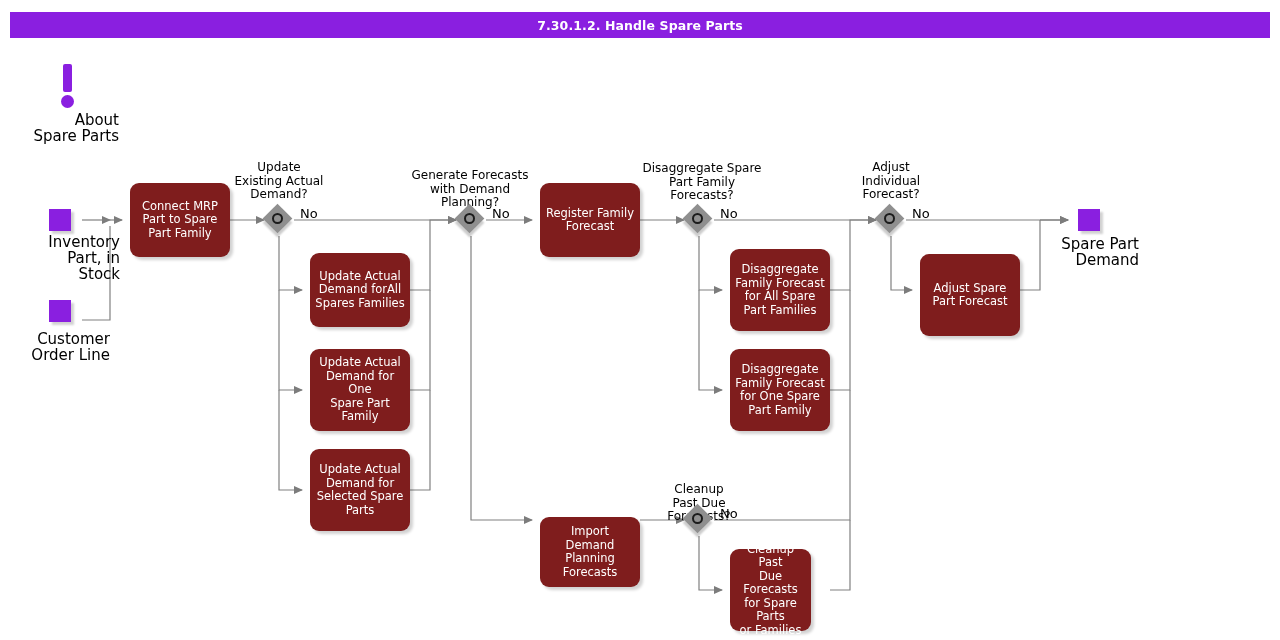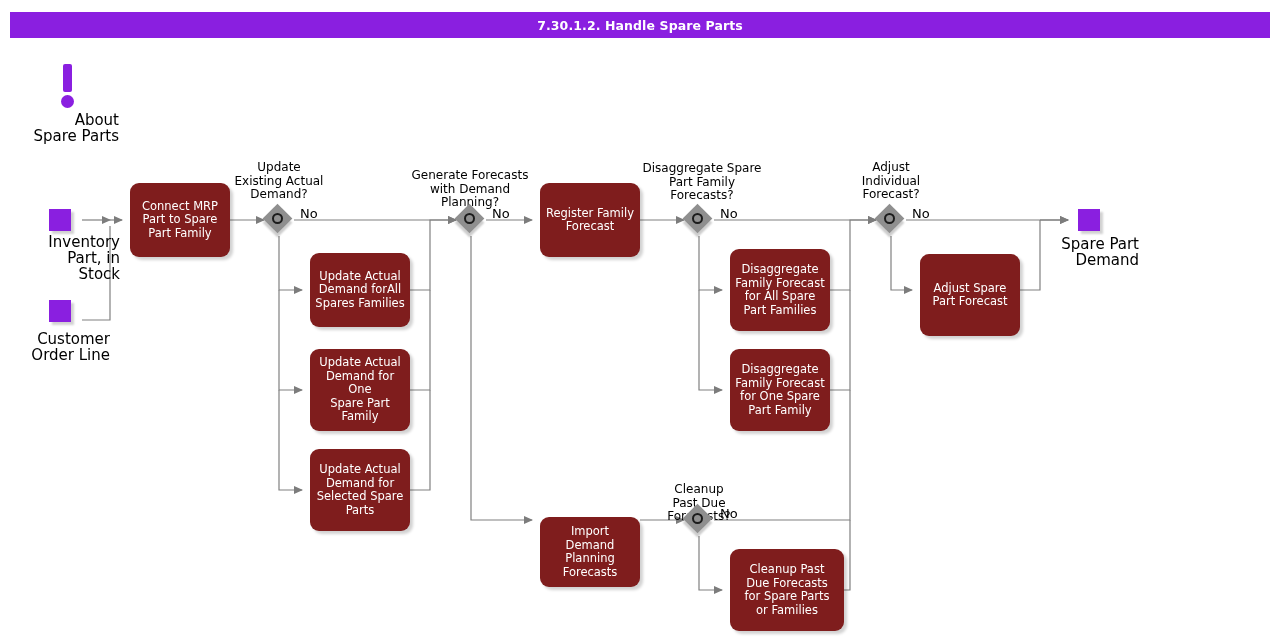--- a/index.html
+++ b/index.html
@@ -243,21 +243,21 @@
 </div>
 
 <div class="activity" style="left:920px; top:254px; width:100px; height:82px;">
   <span>Adjust Spare<br>Part Forecast</span>
 </div>
 
 <div class="activity" style="left:540px; top:485px; width:100px; height:70px;margin-top:32px;">
   <span>Import Demand<br>Planning<br>Forecasts</span>
 </div>
 
-<div class="activity" style="left:730px; top:549px; width:114px; height:82px;">
+<div class="activity" style="left:730px; top:549px; width:81px; height:82px;">
   <span>Cleanup Past<br>Due Forecasts<br>for Spare Parts<br>or Families</span>
 </div>
 
 <div class="dec-label" style="left:219px; top:161px; width:120px;">Update<br>Existing Actual<br>Demand?</div>
 <div class="decision" style="left:264px; top:205px;">
   <div class="dia"></div>
   <div class="ring"></div>
 </div>
 <div class="no-label" style="left:300px; top:206px;">No</div>
 

